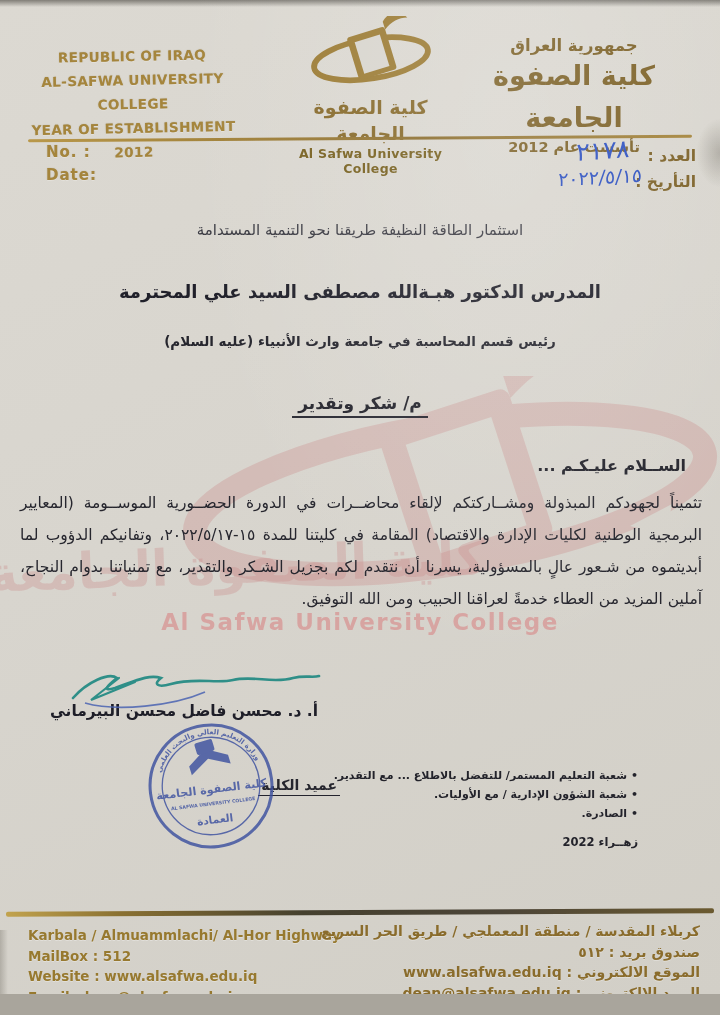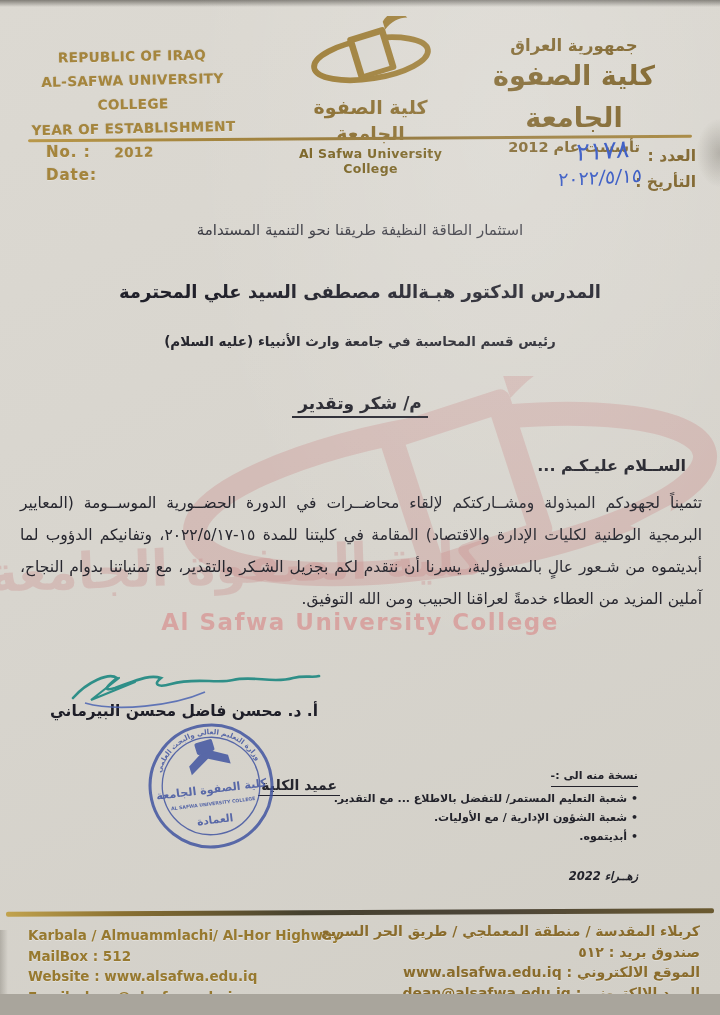--- a/index.html
+++ b/index.html
@@ -67,21 +67,21 @@
             font-size:15.5px;font-weight:bold;direction:rtl;color:#1e1e28;z-index:2;}
   .sig-title{position:absolute;left:28px;top:735px;width:312px;text-align:right;direction:rtl;z-index:2;margin-top:40px;}
   .sig-title span{display:inline-block;font-size:14px;font-weight:bold;border-bottom:1.5px solid #23232d;padding:0 3px 2px;}
   .stamp{position:absolute;left:145px;top:720px;width:132px;height:132px;opacity:.82;
          transform:rotate(-7deg);z-index:3;}
 
   .cc{position:absolute;right:82px;top:766px;width:336px;direction:rtl;font-size:11px;
       font-weight:bold;line-height:19px;color:#23232b;z-index:2;}
   .cc-head{display:inline-block;border-bottom:1.2px solid #23232b;padding-bottom:1px;margin-bottom:2px;}
   .cc-item::before{content:"•  ";}
-  .cc-note{margin-top:21px;font-size:11.5px;letter-spacing:.5px;font-style:italic;}
+  .cc-note{margin-top:10px;font-size:11.5px;letter-spacing:.5px;}
 
   .sep{position:absolute;top:910px;left:6px;width:708px;height:5px;border-radius:2px;transform:rotate(-.3deg);
        background:linear-gradient(90deg,#c2a34e 0%,#8a7132 16%,#45402f 42%,#4c4538 70%,#6b5a30 100%);}
 
   .ft-left{position:absolute;left:28px;top:925px;font-size:13.5px;font-weight:bold;
            line-height:20.5px;color:#97792f;text-shadow:0 1px 0 rgba(255,255,255,.3);}
   .ft-right{position:absolute;right:20px;top:921px;direction:rtl;text-align:right;font-size:14px;
             font-weight:bold;line-height:20.5px;color:#8a6c2c;text-shadow:0 1px 0 rgba(255,255,255,.3);}
   .ft-right .ltr{direction:ltr;unicode-bidi:embed;}
 </style>
@@ -164,24 +164,23 @@
     <g transform="translate(65,36) rotate(-10)">
       <path d="M-20,4 L0,-8 L20,4 L20,13 L0,2 L-20,13 Z" fill="currentColor"></path>
       <rect x="-9" y="-16" width="18" height="12" rx="2" fill="currentColor"></rect>
     </g>
     <text x="65" y="72" text-anchor="middle" font-size="11" font-weight="bold" fill="currentColor" font-family="DejaVu Sans, sans-serif">كلية الصفوة الجامعة</text>
     <text x="65" y="84" text-anchor="middle" font-size="4.6" font-weight="bold" fill="currentColor" font-family="DejaVu Sans, sans-serif">AL SAFWA UNIVERSITY COLLEGE</text>
     <text x="65" y="102" text-anchor="middle" font-size="10.5" font-weight="bold" fill="currentColor" font-family="DejaVu Sans, sans-serif">العمادة</text>
   </svg>
 
   <div class="cc">
-    <div><span class="cc-head">نسخة منه الى :-</span></div>
     <div class="cc-item">شعبة التعليم المستمر/ للتفضل بالاطلاع ... مع التقدير.</div>
     <div class="cc-item">شعبة الشؤون الإدارية / مع الأوليات.</div>
-    <div class="cc-item">أبديتموه.</div>
+    <div class="cc-item">الصادرة.</div>
     <div class="cc-note">زهــراء 2022</div>
   </div>
 
   <div class="sep"></div>
 
   <div class="ft-left">
     <div>Karbala / Almuammlachi/ Al-Hor Highway</div>
     <div>MailBox : 512</div>
     <div>Website : www.alsafwa.edu.iq</div>
     <div>Email: dean@alsafwa.edu.iq</div>

